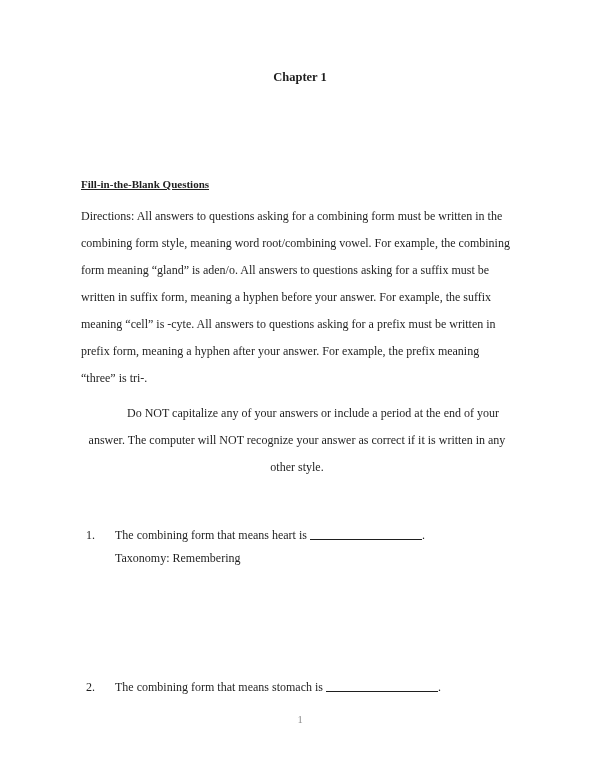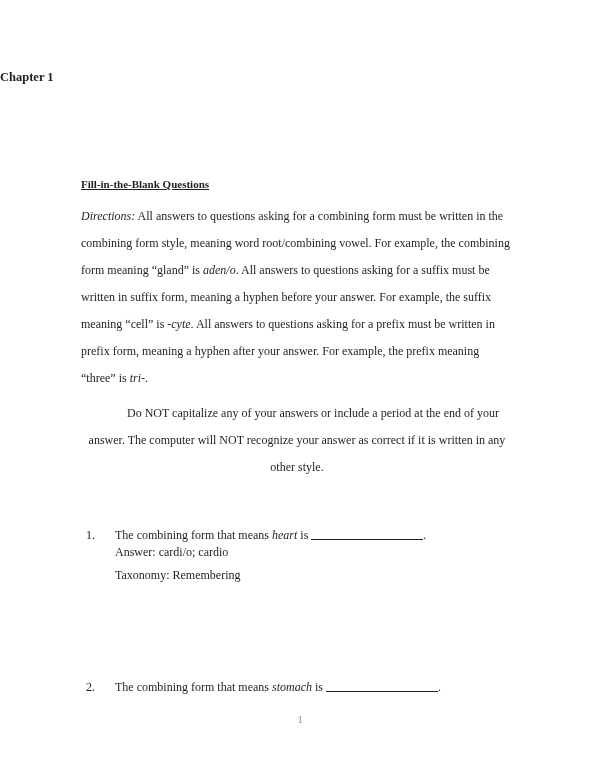--- a/index.html
+++ b/index.html
@@ -17,20 +17,21 @@
     left: 0; top: 0;
     width: 600px;
     height: 776px;
     background: #ffffff;
   }
   .chapter-title {
     position: absolute;
     top: 69px;
     left: 0;
     width: 600px;
+    text-align: center;
     font-weight: bold;
     font-size: 12.5px;
     line-height: 16px;
   }
   .section-heading {
     position: absolute;
     top: 176px;
     left: 81px;
     font-weight: bold;
     font-size: 11px;
@@ -49,21 +50,21 @@
   .note {
     position: absolute;
     top: 400px;
     left: 81px;
     width: 432px;
     font-size: 12px;
     line-height: 27px;
     text-indent: 32px;
     text-align: center;
   }
-  .italic { font-style: italic; }
+  .italic { }
   .question {
     position: absolute;
     left: 86px;
     width: 442px;
     display: flex;
     font-size: 12px;
   }
   .question.q1 { top: 527px; }
   .question.q2 { top: 679px; }
   .qnum {
@@ -103,21 +104,20 @@
   <div class="section-heading">Fill-in-the-Blank Questions</div>
 
   <p class="directions"><span class="italic">Directions:</span><span> All answers to questions asking for a combining form must be written in the combining form style, meaning word root/combining vowel. For example, the combining form meaning “gland” is </span><span class="italic">aden/o</span><span>. All answers to questions asking for a suffix must be written in suffix form, meaning a hyphen before your answer. For example, the suffix meaning “cell” is </span><span class="italic">-cyte</span><span>. All answers to questions asking for a prefix must be written in prefix form, meaning a hyphen after your answer. For example, the prefix meaning “three” is </span><span class="italic">tri-</span><span>.</span></p>
 
   <p class="note">Do NOT capitalize any of your answers or include a period at the end of your answer. The computer will NOT recognize your answer as correct if it is written in any other style.</p>
 
   <div class="question q1">
     <div class="qnum">1.</div>
     <div class="qbody">
       <div class="qline"><span>The combining form that means </span><span class="italic">heart</span><span> is </span><span class="blank"></span><span>.</span></div>
-      <div class="answer">Answer: cardi/o; cardio</div>
       <div class="meta">Taxonomy: Remembering</div>
     </div>
   </div>
 
   <div class="question q2">
     <div class="qnum">2.</div>
     <div class="qbody">
       <div class="qline"><span>The combining form that means </span><span class="italic">stomach</span><span> is </span><span class="blank"></span><span>.</span></div>
     </div>
   </div>

